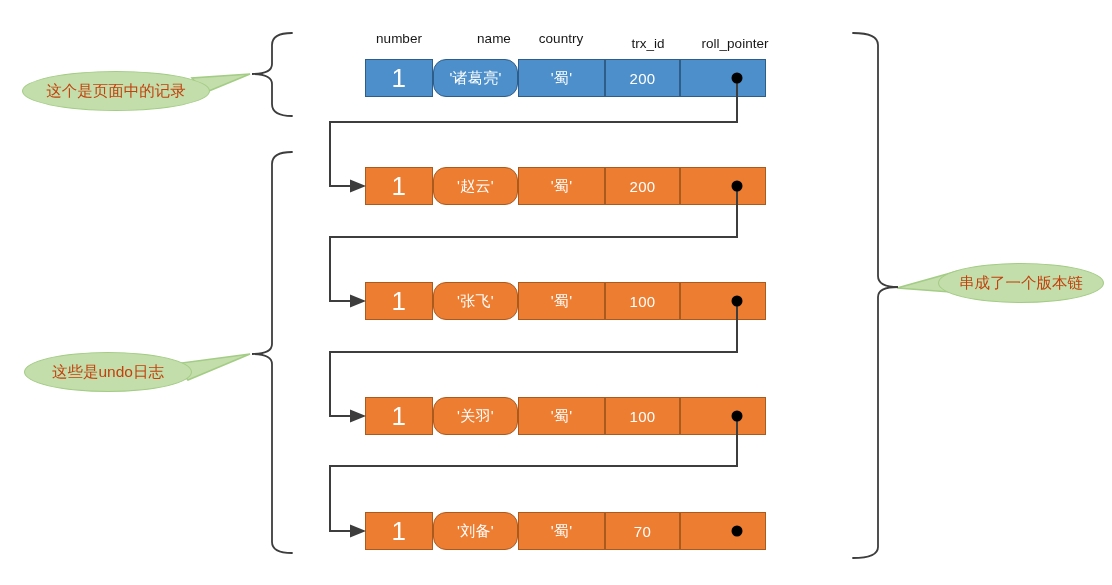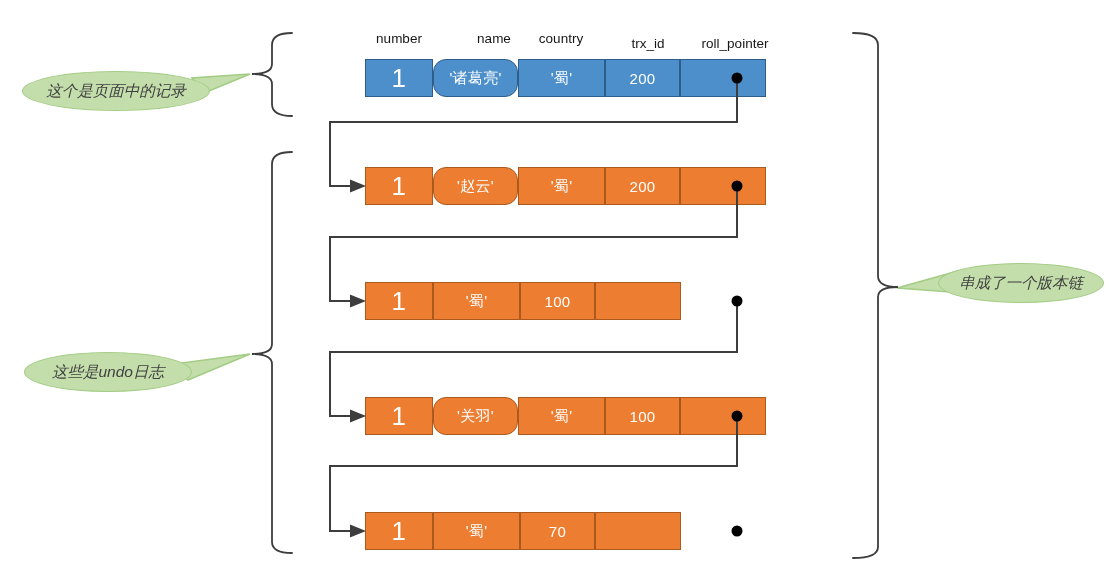--- a/index.html
+++ b/index.html
@@ -18,22 +18,22 @@
   .undo .cell{background:var(--undo_fill);border-color:var(--undo_border);}
   .c0{width:68px;font-size:26px;font-weight:300;}
   .c1{width:85px;border-radius:13px;}.c2{width:87px;}.c3{width:75px;}.c4{width:86px;}
   
   .hdr{
     position:absolute;transform:translateX(-50%);font-size:13.5px;color:#161616;white-space:nowrap;
   }
   
   .bubble{
     position:absolute;border-radius:50%;display:flex;align-items:center;justify-content:center;
-    font-size:15.5px;color:#404040;background:var(--bubble_fill);
-    border:1.6px solid var(--bubble_border);box-sizing:border-box;white-space:nowrap;font-style:italic;
+    font-size:15.5px;color:#c2410c;background:var(--bubble_fill);
+    border:1.6px solid var(--bubble_border);box-sizing:border-box;white-space:nowrap;
   }
   
   .cline{fill:none;stroke:var(--line);stroke-width:2;}
   .brace{fill:none;stroke:var(--line);stroke-width:1.8;stroke-linecap:round;}
   .arrow{fill:var(--line);}
   .dot{fill:#000;}
   .tail{fill:var(--bubble_fill);stroke:var(--bubble_border);stroke-width:1.6;}
 </style>
 </head>
 <body>
@@ -63,35 +63,37 @@
   <div class="row undo" style="top:167px">
     <div class="cell c0">1</div>
     <div class="cell c1">'赵云'</div>
     <div class="cell c2">'蜀'</div>
     <div class="cell c3">200</div>
     <div class="cell c4"></div>
   </div>
 
   <div class="row undo" style="top:282px">
     <div class="cell c0">1</div>
+    <div class="cell c1">'张飞'</div>
     <div class="cell c2">'蜀'</div>
     <div class="cell c3">100</div>
     <div class="cell c4"></div>
   </div>
 
   <div class="row undo" style="top:397px">
     <div class="cell c0">1</div>
     <div class="cell c1">'关羽'</div>
     <div class="cell c2">'蜀'</div>
     <div class="cell c3">100</div>
     <div class="cell c4"></div>
   </div>
 
   <div class="row undo" style="top:512px">
     <div class="cell c0">1</div>
+    <div class="cell c1">'刘备'</div>
     <div class="cell c2">'蜀'</div>
     <div class="cell c3">70</div>
     <div class="cell c4"></div>
   </div>
 
   <div class="bubble" style="left:22px;top:71px;width:188px;height:40px">这个是页面中的记录</div>
   <div class="bubble" style="left:24px;top:352px;width:168px;height:40px">这些是undo日志</div>
   <div class="bubble" style="left:938px;top:263px;width:166px;height:40px">串成了一个版本链</div>
 
   <svg class="layer" width="1112" height="585">

